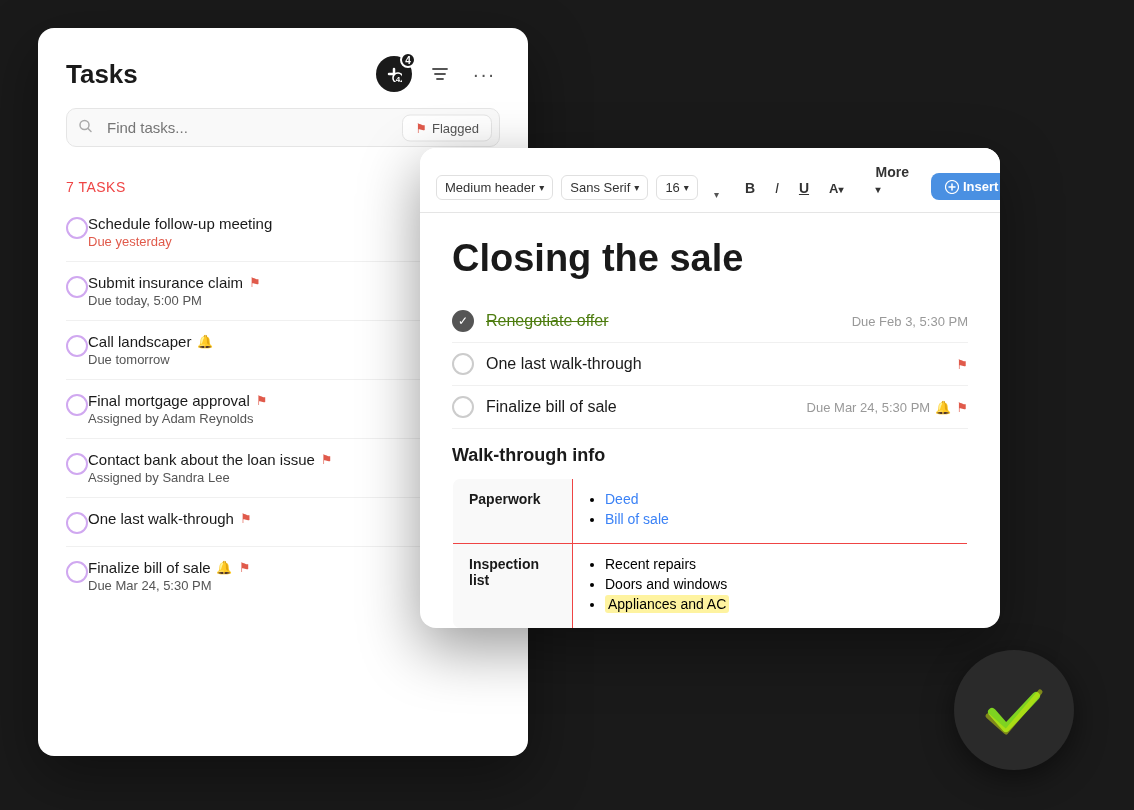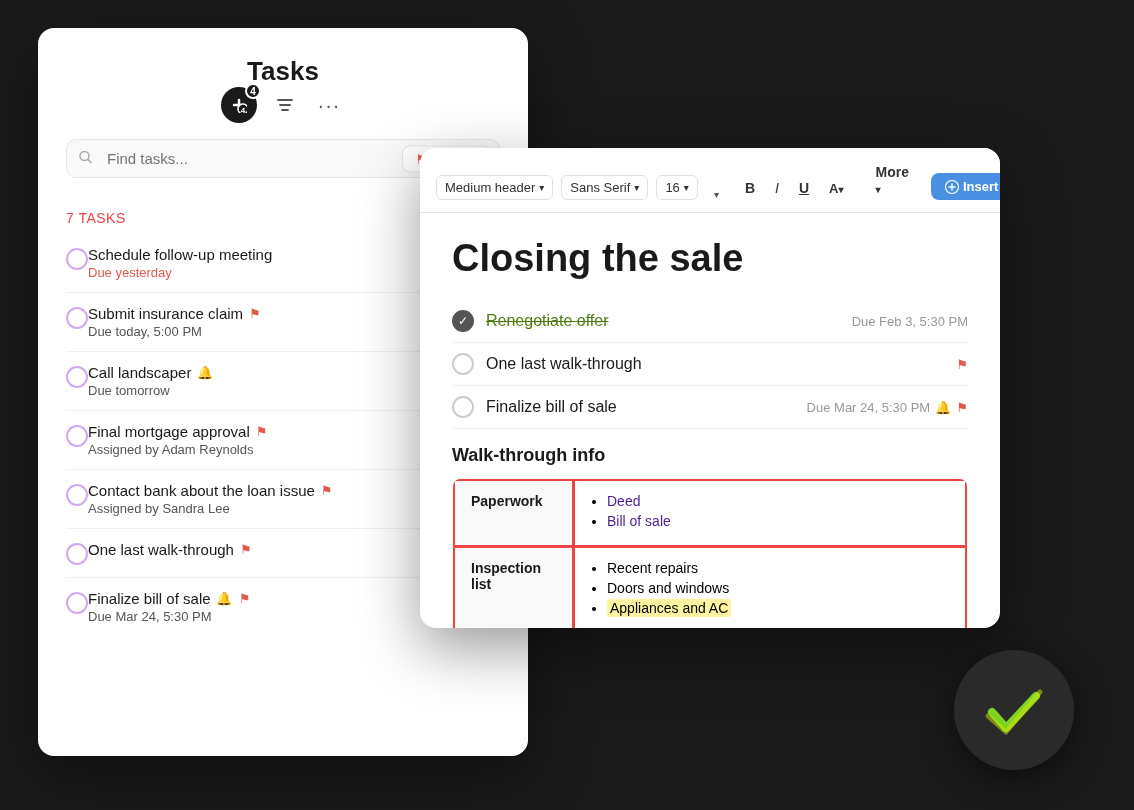--- a/index.html
+++ b/index.html
@@ -23,21 +23,20 @@
       border-radius: 16px;
       box-shadow: 0 20px 60px rgba(0,0,0,0.4);
       overflow: hidden;
     }
 
     .tasks-header {
       padding: 28px 28px 16px;
       display: flex;
       align-items: center;
       justify-content: space-between;
-      flex-direction: column;
     }
 
     .tasks-title {
       font-size: 26px;
       font-weight: 700;
       color: #1a1a1a;
     }
 
     .tasks-header-actions {
       display: flex;
@@ -371,21 +370,21 @@
     .info-table {
       width: 100%;
       border-collapse: collapse;
       border: 1px solid #ddd;
       border-radius: 8px;
       overflow: hidden;
     }
 
     .info-table td {
       padding: 12px 16px;
-      border: 3px solid #ef4444;
+      border: 1px solid #ef4444;
       vertical-align: top;
       font-size: 14px;
     }
 
     .info-table td:first-child {
       font-weight: 600;
       color: #1a1a1a;
       background: #f9f9f9;
       width: 120px;
     }
@@ -396,21 +395,21 @@
 
     .info-table ul {
       list-style: disc;
       padding-left: 16px;
     }
 
     .info-table ul li {
       margin-bottom: 4px;
     }
 
-    .link-blue { color: #4c1d95; text-decoration: none; }
+    .link-blue { color: #3b82f6; text-decoration: none; }
 
     .highlight-yellow {
       background: #fef3a0;
       padding: 1px 3px;
       border-radius: 3px;
     }
 
     
     .checkmark-badge {
       position: absolute;

